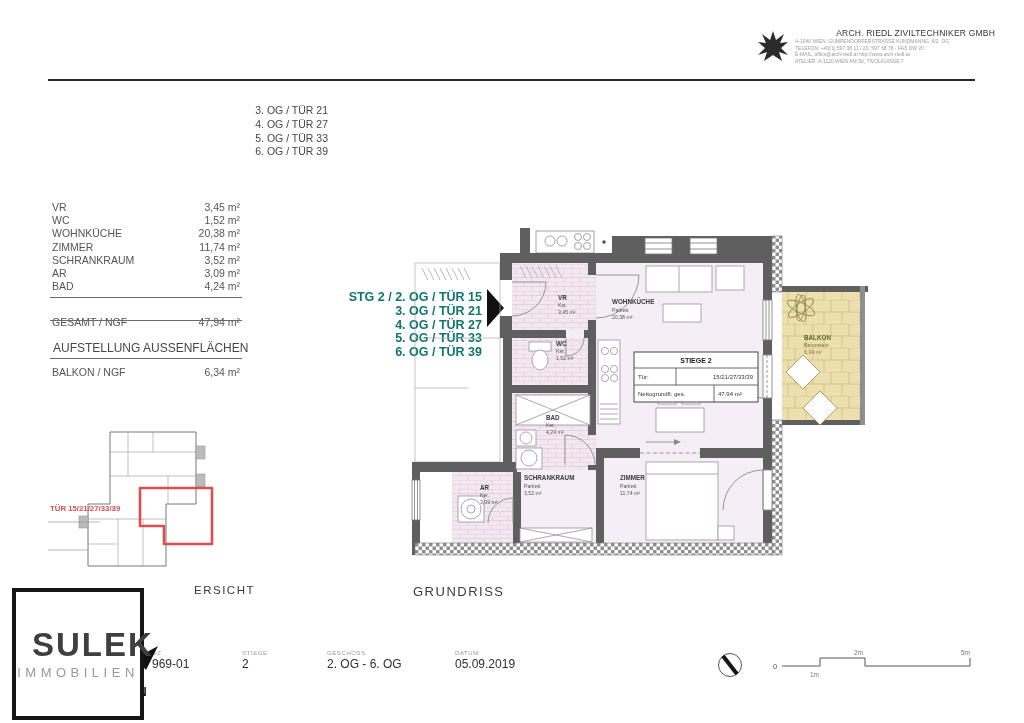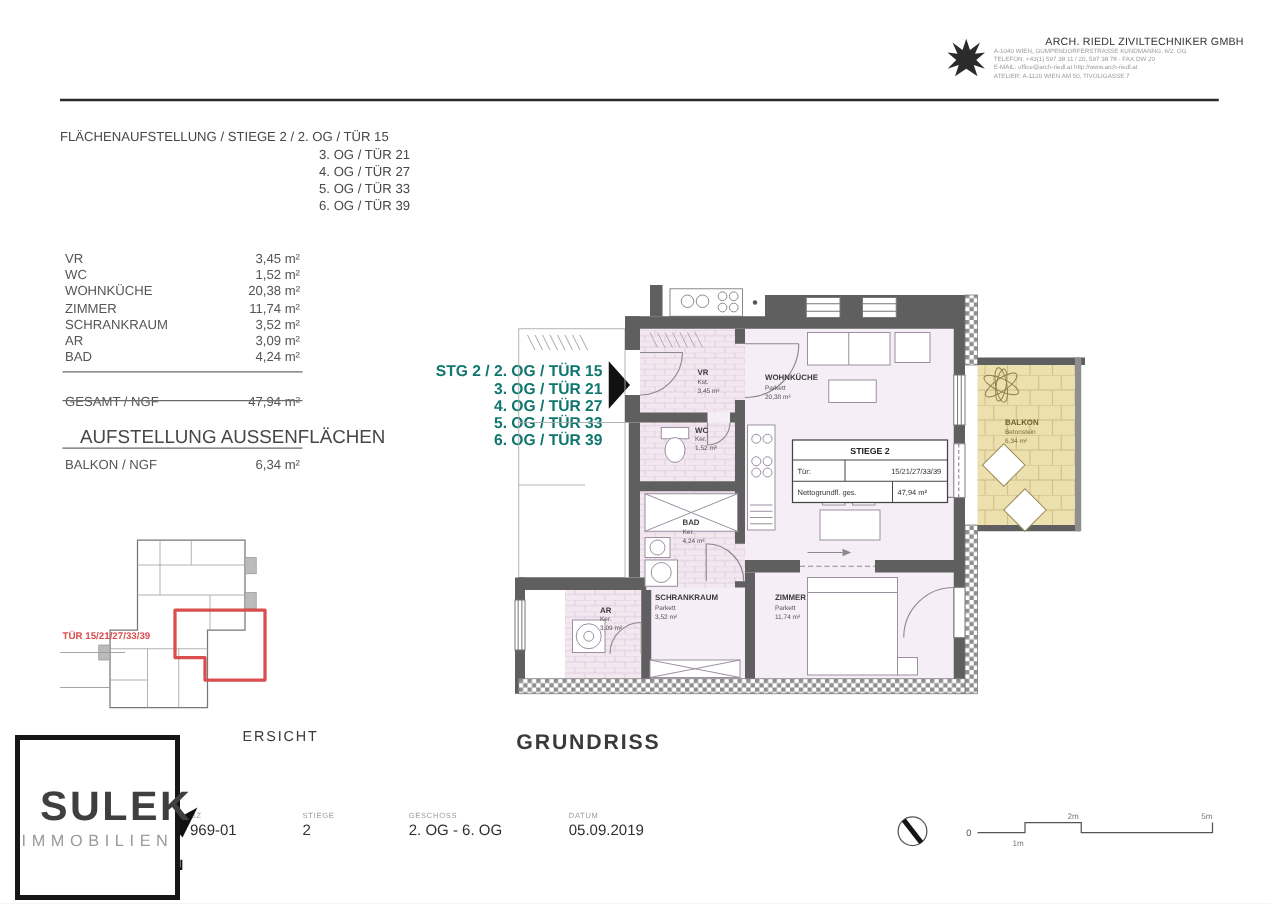--- a/index.html
+++ b/index.html
@@ -14,21 +14,21 @@
   #areahead{left:48px;top:104px;width:280px;font-size:10.5px;color:#474747;line-height:13.8px;}
   #areahead .cont{text-align:right;}
   .tbl{left:52px;width:188px;font-size:10.5px;color:#555;}
   .trow{display:flex;justify-content:space-between;line-height:13.2px;}
   .sep{position:absolute;left:50px;width:192px;border-top:1.5px solid #6a6a6a;}
   #ptr{left:330px;top:291px;width:152px;text-align:right;font-size:12.5px;font-weight:bold;
        color:#0f766e;line-height:13.8px;}
   #ptr-arrow{left:487px;top:289px;width:0;height:0;border-top:19px solid transparent;
        border-bottom:19px solid transparent;border-left:17px solid #111;}
   #ersicht{left:152px;top:584px;font-size:11.5px;letter-spacing:1.5px;color:#3a3a3a;margin-left:42px;}
-  #grundriss{left:413px;top:584px;font-size:17px;letter-spacing:1.5px;color:#3a3a3a;font-weight:bold;}
+  #grundriss{left:413px;top:584px;font-size:13px;letter-spacing:1.5px;color:#3a3a3a;}
   .fld{top:650px;}
   .fld .l{font-size:6px;color:#9a9a9a;letter-spacing:.6px;}
   .fld .v{font-size:12px;color:#2f2f2f;margin-top:1px;}
   #logo{left:12px;top:588px;width:124px;height:124px;border:4px solid #161616;background:#fff;
         text-align:center;z-index:5;}
   #logo .s{margin-top:34px;font-size:33px;font-weight:bold;letter-spacing:2px;color:#3f3f3f;padding-left:16px;}
   #logo .i{font-size:13px;letter-spacing:4.5px;color:#9a9a9a;margin-top:1px;}
   svg text{font-family:"Liberation Sans","DejaVu Sans",sans-serif;}
 </style>
 </head>
@@ -45,21 +45,20 @@
     <div class="nm">ARCH. RIEDL ZIVILTECHNIKER GMBH</div>
     <div class="ln">A-1040 WIEN, GUMPENDORFERSTRASSE KUNDMANNG. 6/2. OG</div>
     <div class="ln">TELEFON: +43(1) 597 38 11 / 20, 597 38 78 - FAX DW 20</div>
     <div class="ln">E-MAIL: office@arch-riedl.at    http://www.arch-riedl.at</div>
     <div class="ln">ATELIER: A-1120 WIEN AM 50, TIVOLIGASSE 7</div>
   </div>
 
   <div id="rule" class="abs"></div>
 
   <div id="areahead" class="abs">
-    <div>FLÄCHENAUFSTELLUNG / STIEGE 2 / 2. OG / TÜR 15</div>
     <div class="cont">3. OG / TÜR 21</div>
     <div class="cont">4. OG / TÜR 27</div>
     <div class="cont">5. OG / TÜR 33</div>
     <div class="cont">6. OG / TÜR 39</div>
   </div>
 
   <div class="abs tbl" style="top:201px">
     <div class="trow">
         <span>VR</span>
         <span>3,45 m²</span>
@@ -91,21 +90,21 @@
   </div>
   <div class="sep" style="top:297px"></div>
   <div class="abs tbl" style="top:316px">
     <div class="trow">
         <span style="font-weight:400">GESAMT / NGF</span>
         <span>47,94 m²</span>
       </div>
   </div>
   <div class="sep" style="top:320px"></div>
 
-  <div class="abs" style="left:64px;top:341px;font-size:15px;color:#474747">AUFSTELLUNG AUSSENFLÄCHEN</div>
+  <div class="abs" style="left:53px;top:341px;font-size:12px;color:#474747">AUFSTELLUNG AUSSENFLÄCHEN</div>
   <div class="sep" style="top:358px"></div>
   <div class="abs tbl" style="top:366px">
     <div class="trow">
         <span>BALKON / NGF</span>
         <span>6,34 m²</span>
       </div>
   </div>
 
   <div id="ptr" class="abs">
     <div>STG 2 / 2. OG / TÜR 15</div>

